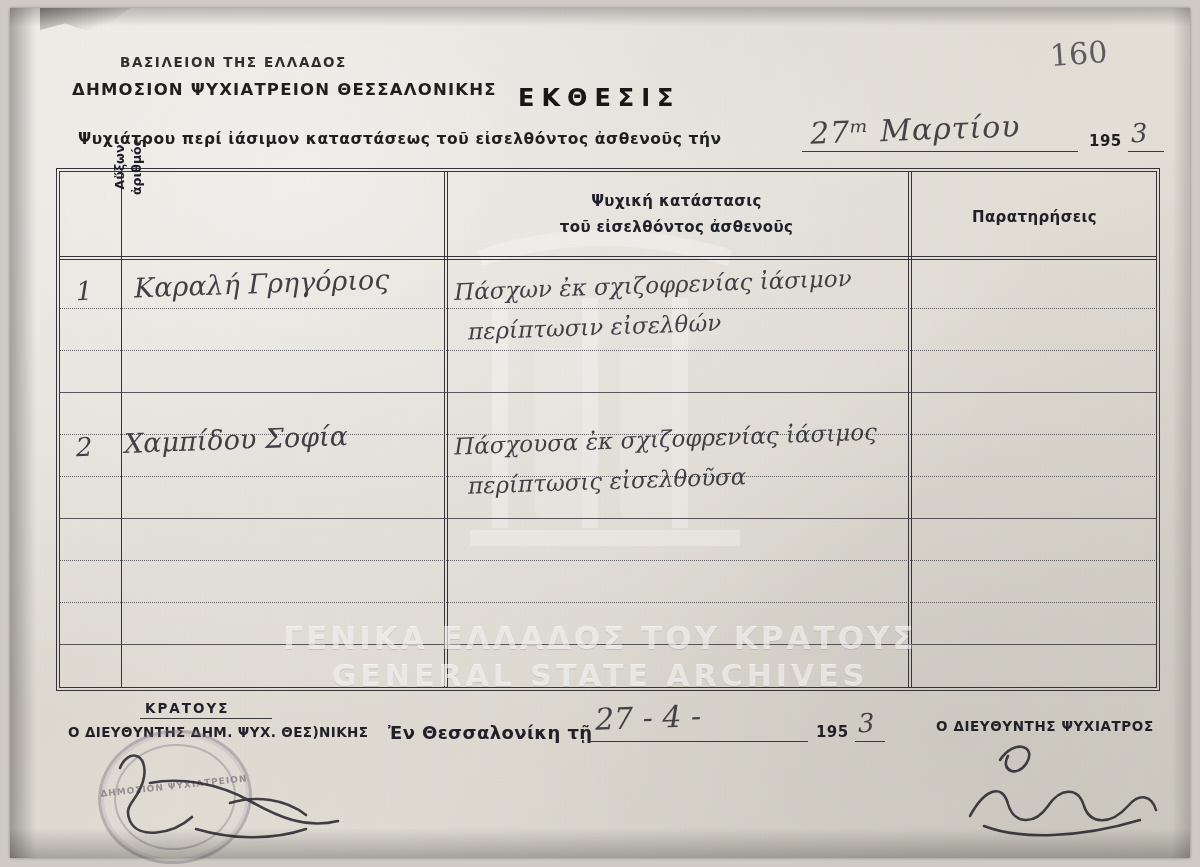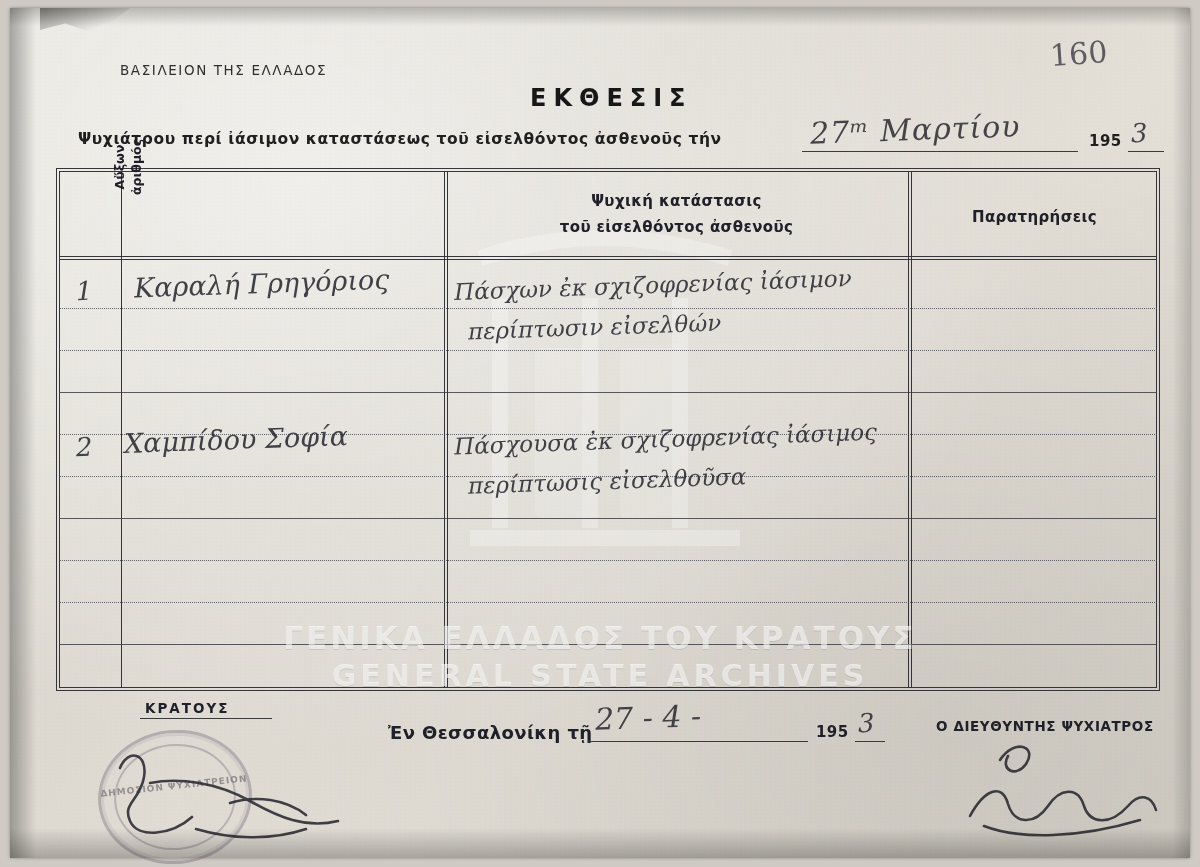--- a/index.html
+++ b/index.html
@@ -60,38 +60,38 @@
     position: absolute;
     right: 0; top: 0; bottom: 0; width: 18px;
     background: linear-gradient(270deg, rgba(0,0,0,0.16), rgba(0,0,0,0));
     pointer-events: none;
   }
 
   
   .hdr-org {
     position: absolute;
     left: 110px;
-    top: 54px;
+    top: 46px;
     font-size: 13.5px;
     letter-spacing: 1.6px;
-    font-weight: normal;
+    font-weight: bold;
     color: #2f2f2f;
   }
   .hdr-inst {
     position: absolute;
     left: 62px;
     top: 72px;
     font-size: 16.5px;
     letter-spacing: 1.2px;
     font-weight: bold;
     color: #1f1f1f;
   }
   .hdr-title {
     position: absolute;
-    left: 520px;
+    left: 508px;
     top: 76px;
     font-size: 24px;
     letter-spacing: 7px;
     font-weight: bold;
     color: #171717;
   }
   .hdr-sub {
     position: absolute;
     left: 68px;
     top: 122px;
@@ -345,20 +345,21 @@
 </style>
 </head>
 <body>
 
 <div class="page">
   <div class="sheet">
     <div class="grain"></div>
     <div class="tear"></div>
 
     <div class="hdr-org">ΒΑΣΙΛΕΙΟΝ ΤΗΣ ΕΛΛΑΔΟΣ</div>
+    <div class="hdr-inst">ΔΗΜΟΣΙΟΝ ΨΥΧΙΑΤΡΕΙΟΝ ΘΕΣΣΑΛΟΝΙΚΗΣ</div>
     <div class="hdr-title">ΕΚΘΕΣΙΣ</div>
     <div class="hdr-sub">Ψυχιάτρου περί ἰάσιμον καταστάσεως τοῦ εἰσελθόντος ἀσθενοῦς τήν</div>
     <div class="hw hw-date">27ᵐ Μαρτίου</div>
     <div class="date-rule"></div>
     <div class="hdr-year">195</div>
     <div class="hw hw-year3">3</div>
     <div class="year-rule"></div>
     <div class="folio">160</div>
 
     <svg class="wm-logo" viewBox="0 0 330 420">
@@ -409,20 +410,21 @@
       <div class="hw cell-hw" style="left:68px; top:256px; font-size:27px;">Χαμπίδου Σοφία</div>
       <div class="hw cell-hw" style="left:398px; top:258px; font-size:23px;">Πάσχουσα ἐκ σχιζοφρενίας ἰάσιμος</div>
       <div class="hw cell-hw" style="left:412px; top:300px; font-size:23px;">περίπτωσις εἰσελθοῦσα</div>
     </div>
 
     <div class="wm wm1">ΓΕΝΙΚΑ ΕΛΛΑΔΟΣ ΤΟΥ ΚΡΑΤΟΥΣ</div>
     <div class="wm wm2">GENERAL STATE ARCHIVES</div>
 
     <div class="ft ft-etheorithi">ΚΡΑΤΟΥΣ</div>
     <div class="ft-left-line"></div>
+    <div class="ft ft-dir-left">Ο ΔΙΕΥΘΥΝΤΗΣ ΔΗΜ. ΨΥΧ. ΘΕΣ)ΝΙΚΗΣ</div>
 
     <div class="ft ft-place">Ἐν Θεσσαλονίκη τῇ</div>
     <div class="hw hw-footdate">27 - 4 -</div>
     <div class="ft-place-rule"></div>
     <div class="ft ft-year">195</div>
     <div class="hw hw-footyear">3</div>
     <div class="ft-year-rule"></div>
 
     <div class="ft ft-dir-right">Ο ΔΙΕΥΘΥΝΤΗΣ ΨΥΧΙΑΤΡΟΣ</div>
 

